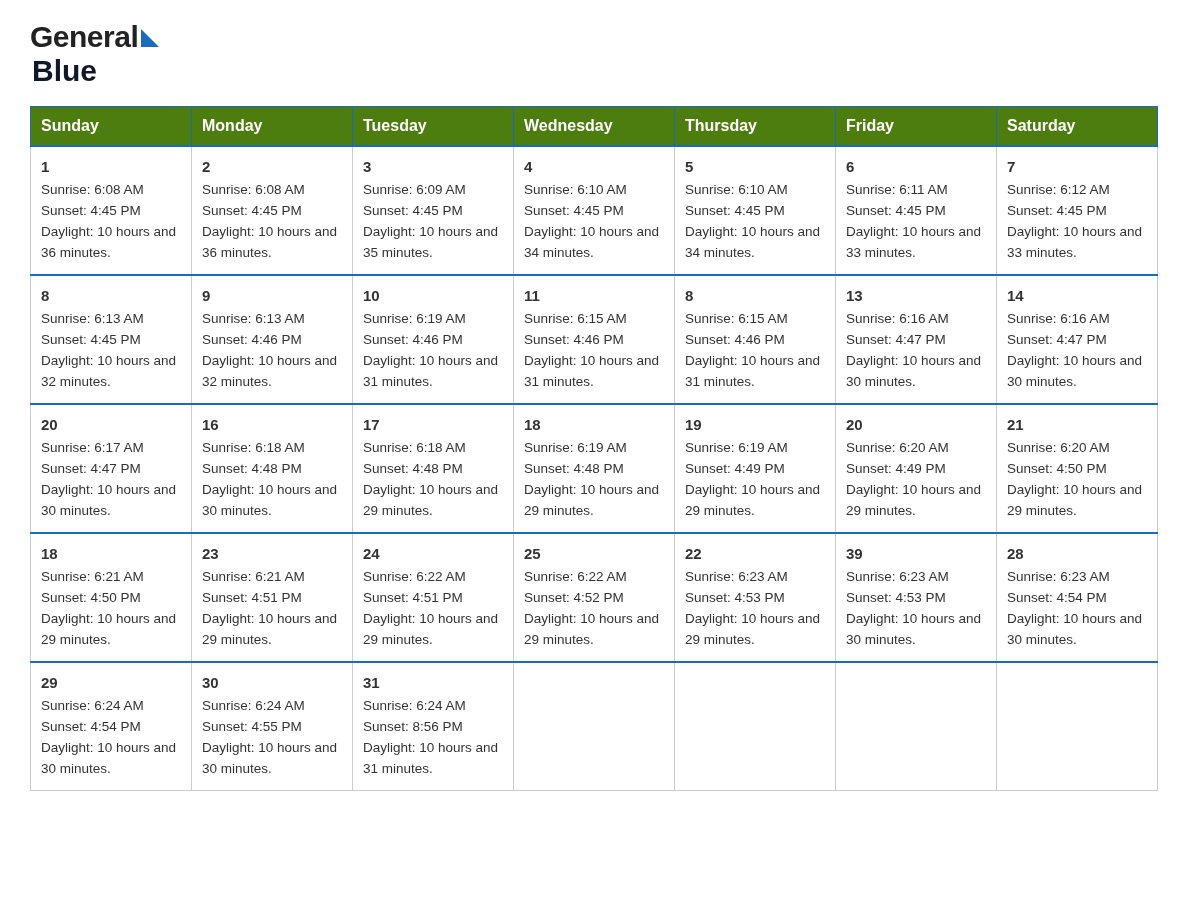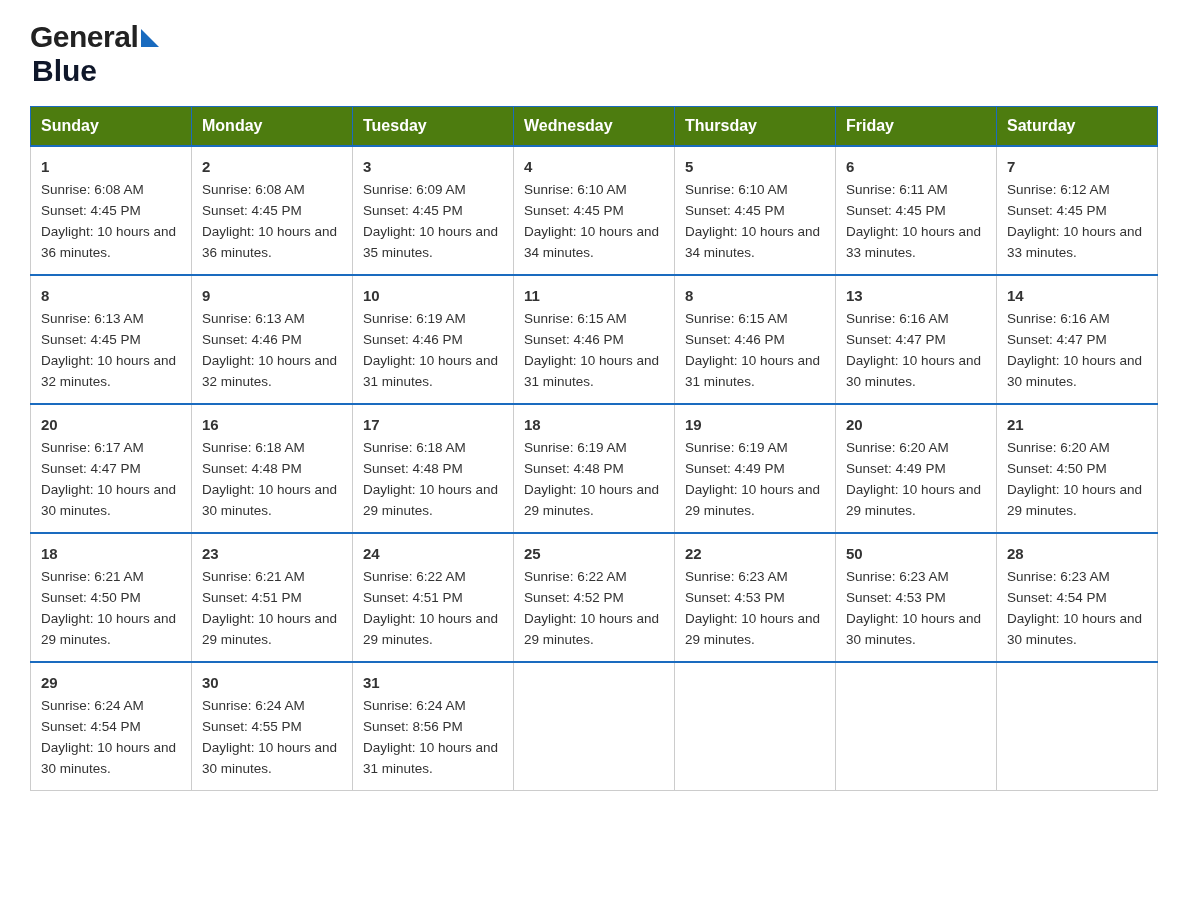--- a/index.html
+++ b/index.html
@@ -280,21 +280,21 @@
           <div>Sunset: 4:52 PM</div>
           <div>Daylight: 10 hours and 29 minutes.</div>
         </td>
         <td>
           <span class="day-number">22</span>
           <div>Sunrise: 6:23 AM</div>
           <div>Sunset: 4:53 PM</div>
           <div>Daylight: 10 hours and 29 minutes.</div>
         </td>
         <td>
-          <span class="day-number">50</span>
+          <span class="day-number">39</span>
           <div>Sunrise: 6:23 AM</div>
           <div>Sunset: 4:53 PM</div>
           <div>Daylight: 10 hours and 30 minutes.</div>
         </td>
         <td>
           <span class="day-number">28</span>
           <div>Sunrise: 6:23 AM</div>
           <div>Sunset: 4:54 PM</div>
           <div>Daylight: 10 hours and 30 minutes.</div>
         </td>

